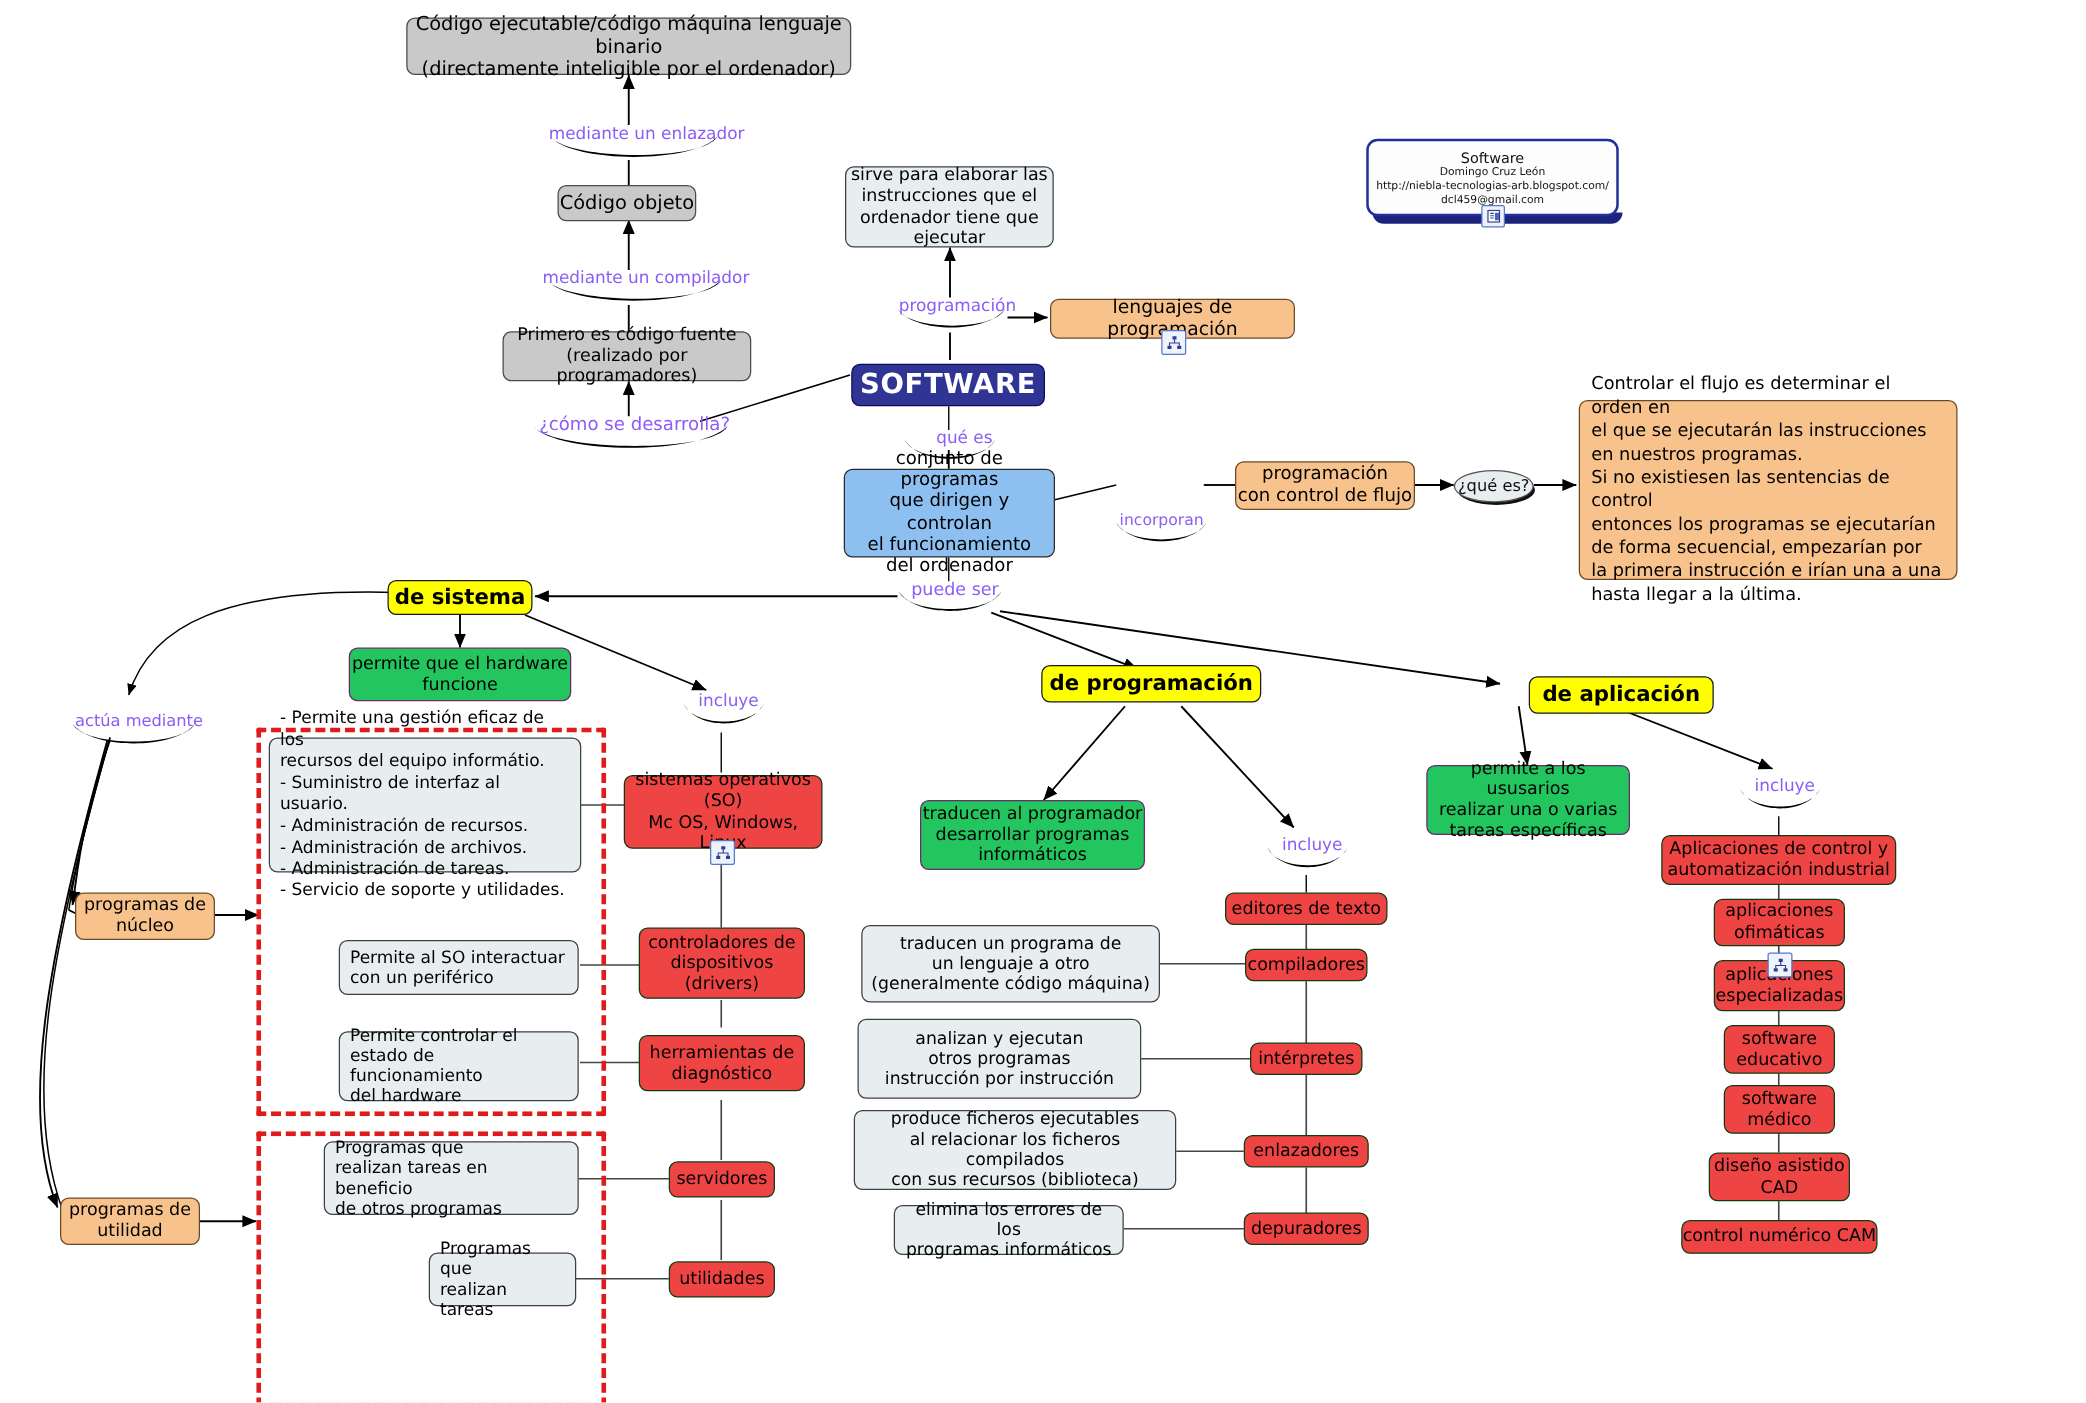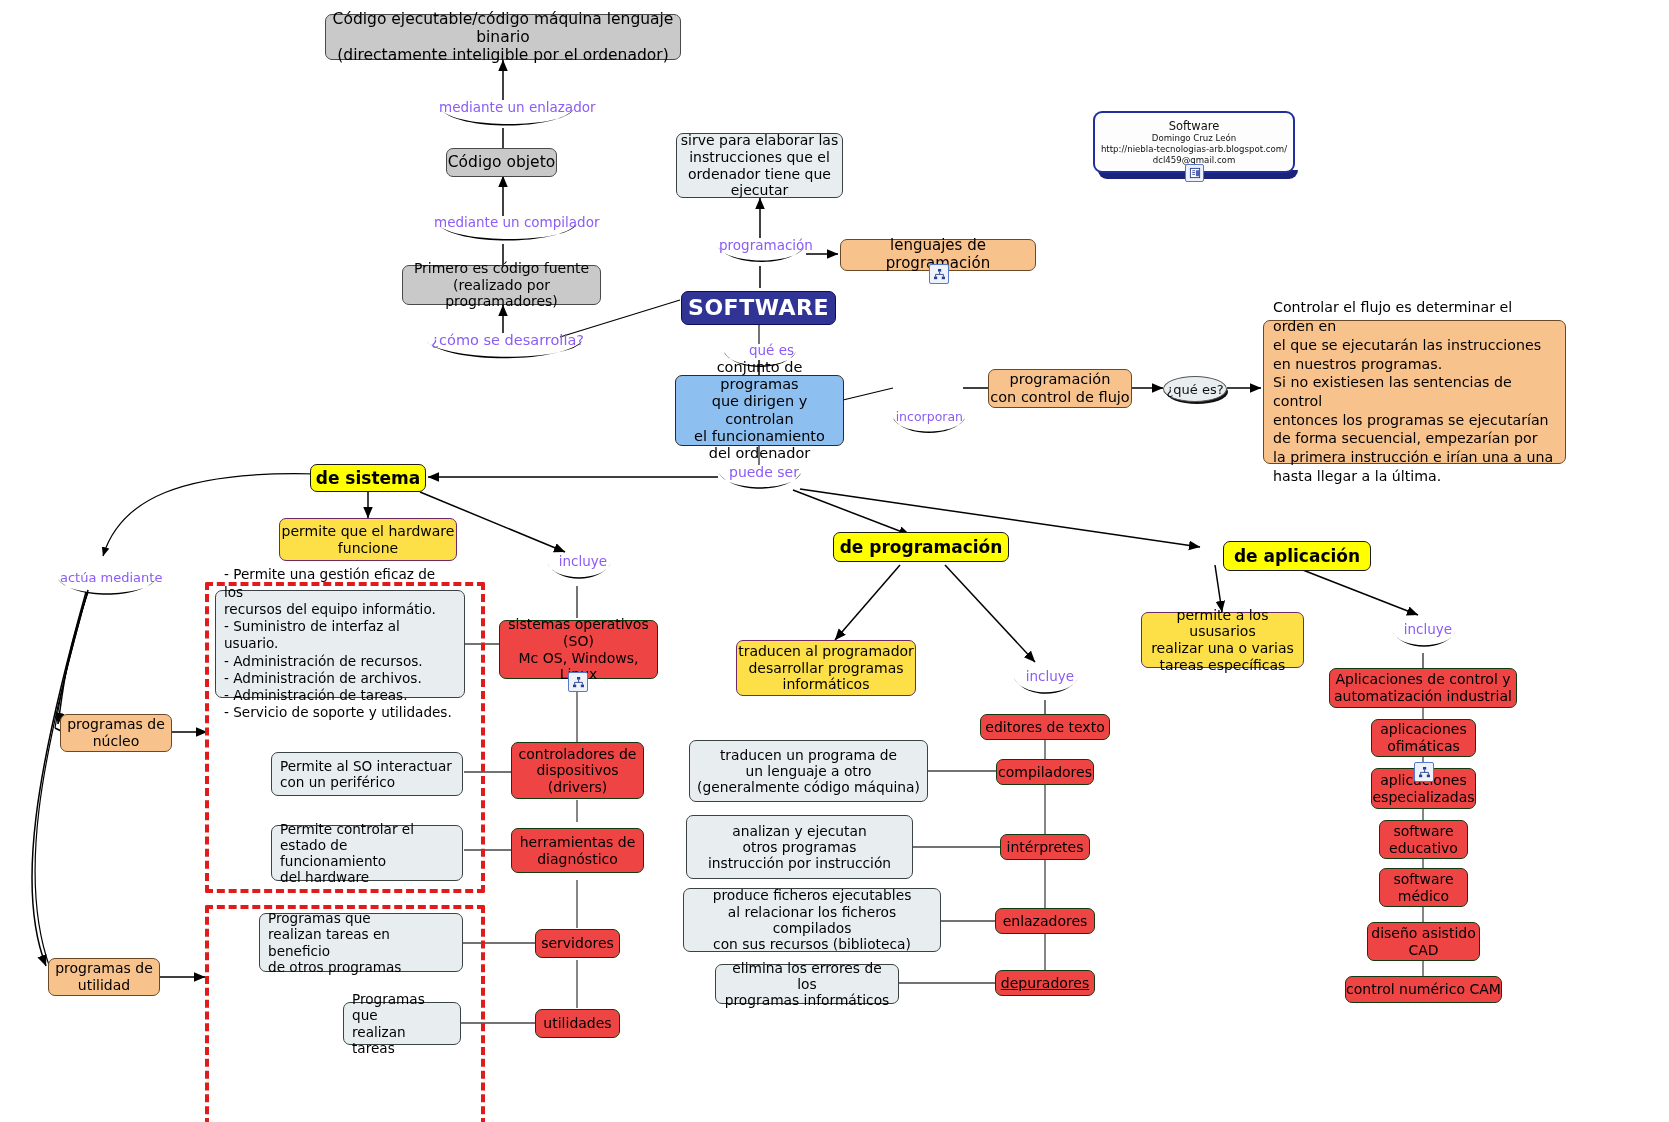--- a/index.html
+++ b/index.html
@@ -27,21 +27,21 @@
     white-space:pre-line;
     color:#000;
   }
   
   .grey   {background:#c9c9c9;border-color:#4a4a4a;}
   .blue   {background:#8dc0f0;border-color:#2b2b2b;}
   .navy   {background:#303495;border-color:#0c0c5a;color:#fff;font-weight:bold;}
   .yellow {background:#ffff00;border-color:#1a1a1a;font-weight:bold;}
   .orange {background:#f8c28c;border-color:#6a4a26;}
   .green  {background:#ef4444;border-color:#123a12;}
-  .pink   {background:#fde047;border-color:#6d2a6b;}
+  .pink   {background:#22c55e;border-color:#6d2a6b;}
   .pale   {background:#e8eef0;border-color:#3b4246;}
   .node.left{justify-content:flex-start;text-align:left;}
 
   
   .phrase{
     position:absolute;
     font-size:13.5px;
     color:#8b5cf6;
     white-space:nowrap;
     text-align:right;
@@ -447,21 +447,21 @@
 instrucción por instrucción</div>
   <div class="node green" style="left:1000px;top:834px;width:90px;height:26px;font-size:14px;">intérpretes</div>
 
   <div class="node pale" style="left:683px;top:888px;width:258px;height:64px;font-size:13.8px;padding:4px 7px;">produce ficheros ejecutables
 al relacionar los ficheros compilados
 con sus recursos (biblioteca)</div>
   <div class="node green" style="left:995px;top:908px;width:100px;height:26px;font-size:14px;">enlazadores</div>
 
   <div class="node pale" style="left:715px;top:964px;width:184px;height:40px;font-size:13.8px;padding:4px 7px;">elimina los errores de los
 programas informáticos</div>
-  <div class="node green" style="left:995px;top:970px;width:100px;height:26px;font-size:14px;text-decoration:underline;">depuradores</div>
+  <div class="node green" style="left:995px;top:970px;width:100px;height:26px;font-size:14px;">depuradores</div>
 
   <div class="node pink" style="left:1141px;top:612px;width:163px;height:56px;font-size:14px;">permite a los ususarios
 realizar una o varias
 tareas específicas</div>
 
   <div class="phrase" style="left:1394px;top:623px;width:60px;">
     <span class="smile">
       <svg width="74" height="21" viewBox="0 0 74 21">
           <path d="M5,2 C16,23 58,23 69,2 C61,21 13,21 5,2 z" fill="#000"></path>
         </svg>

